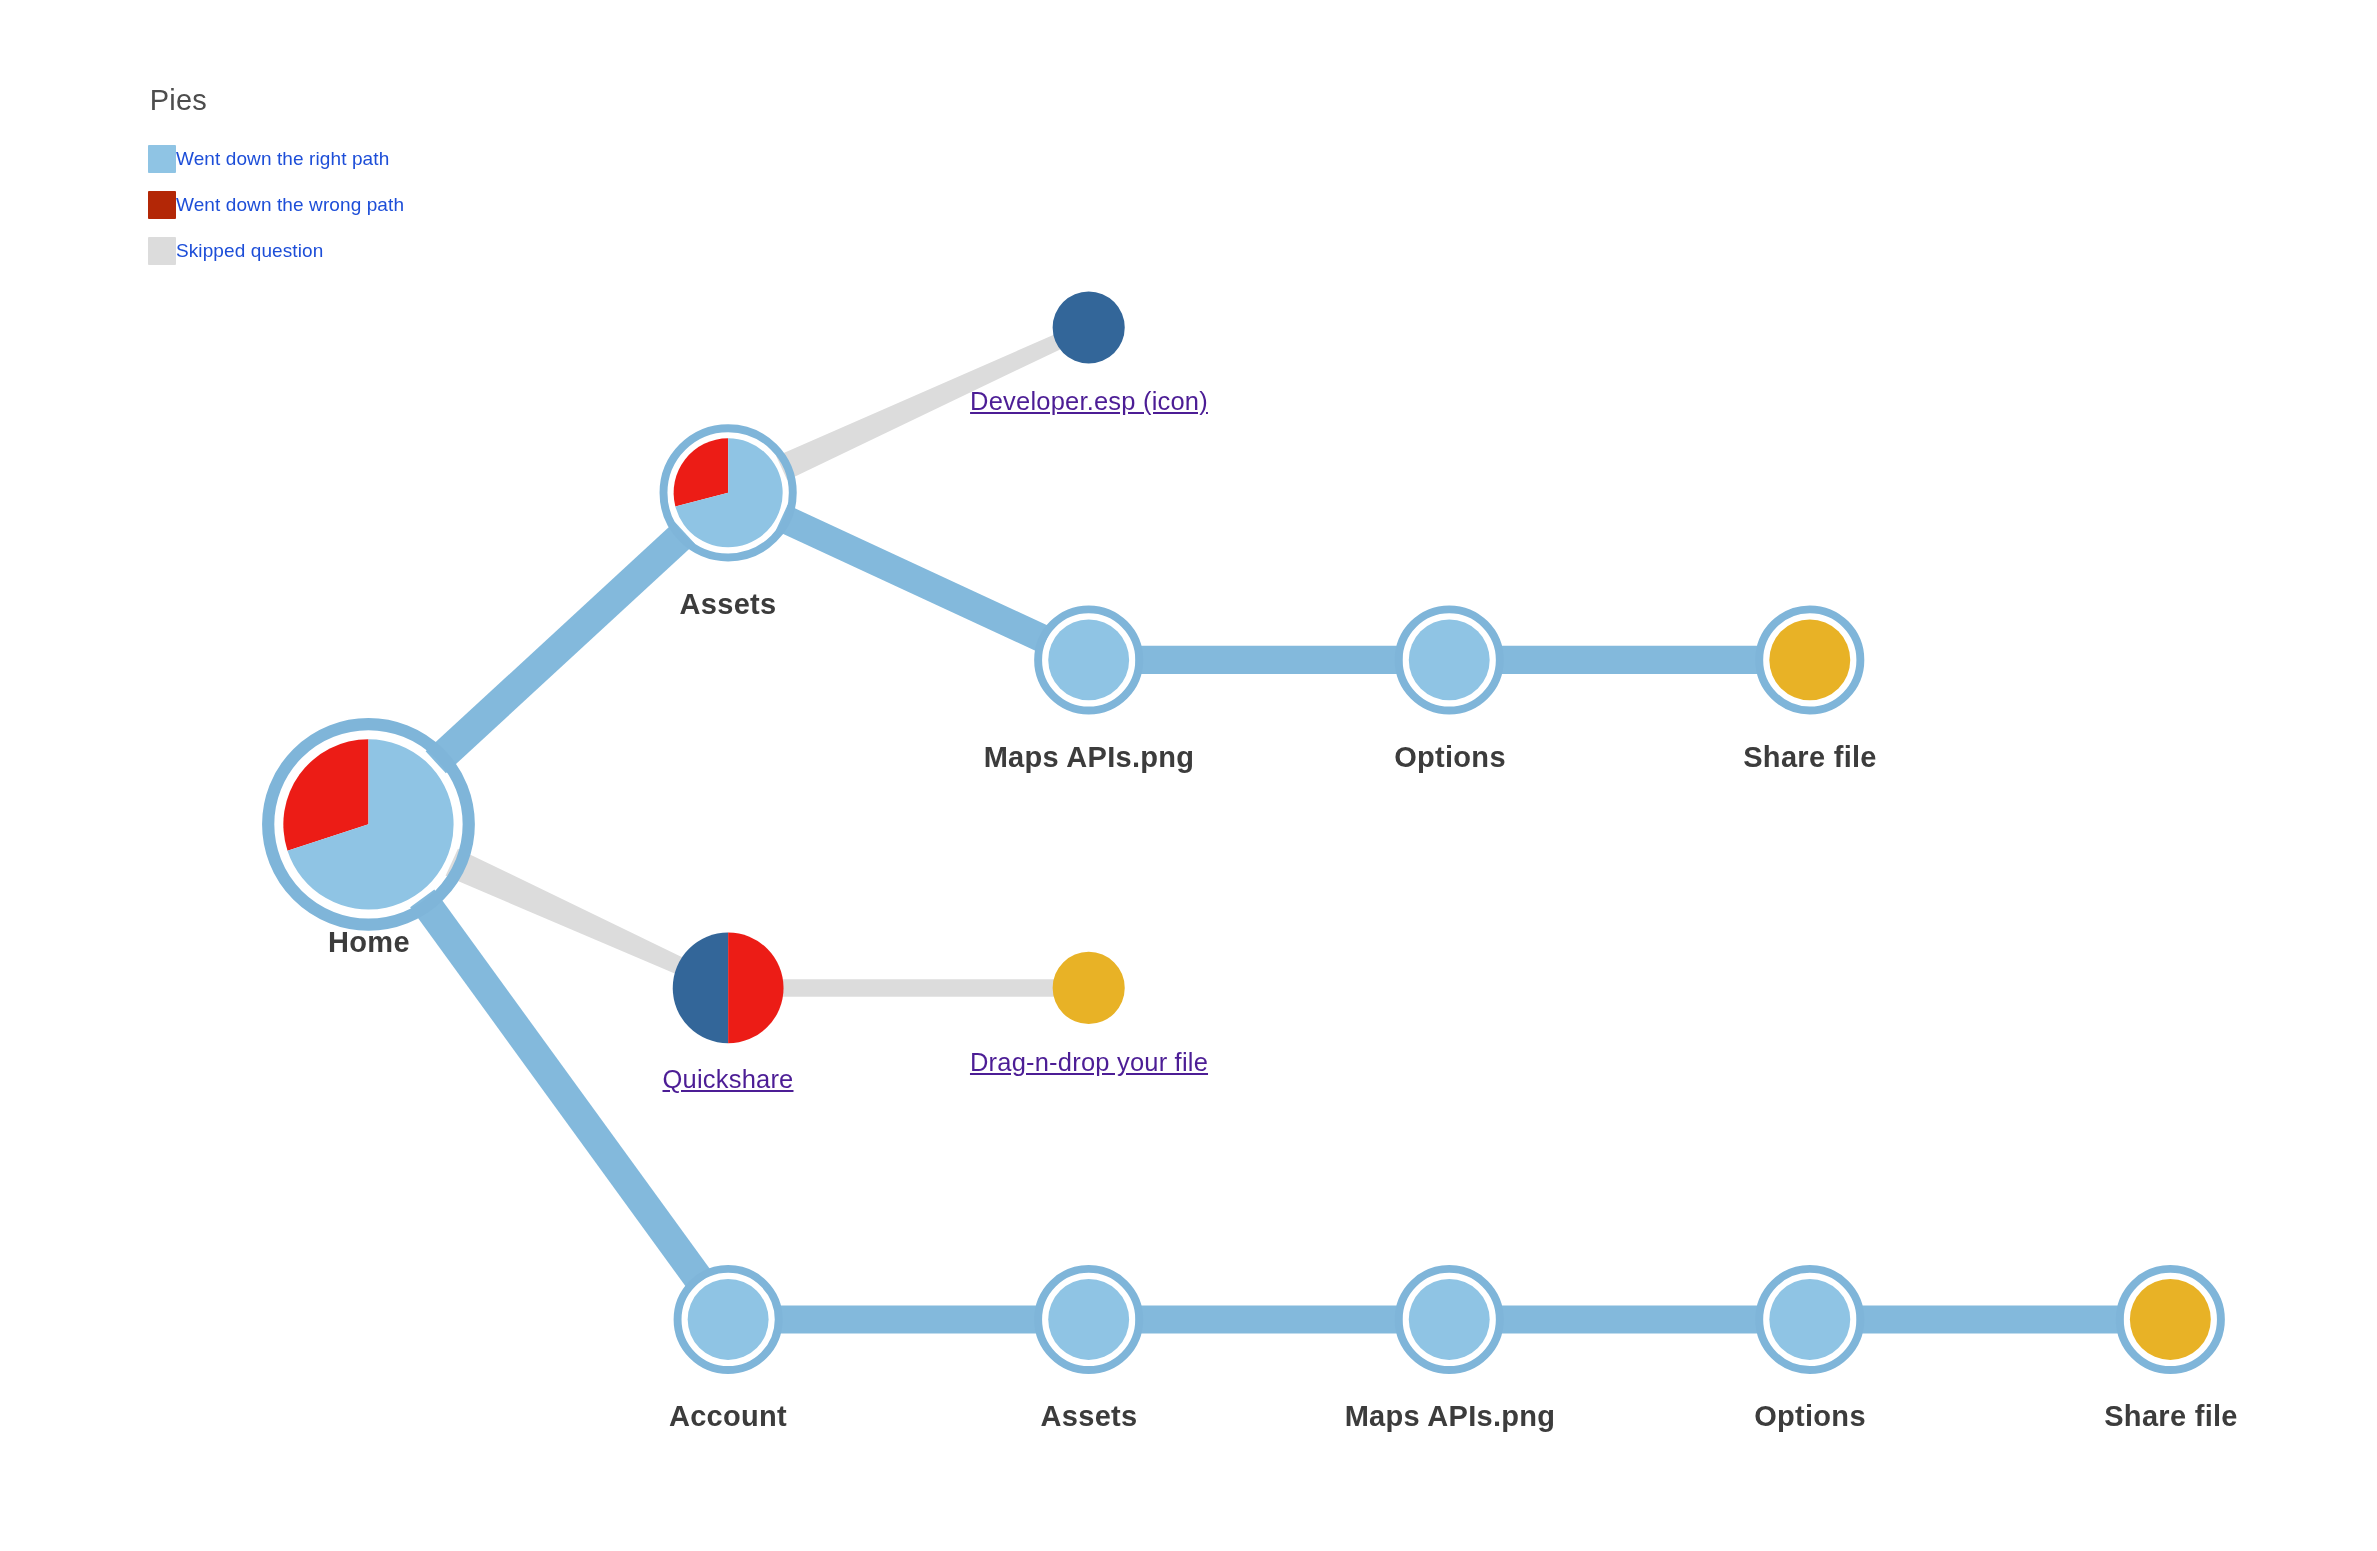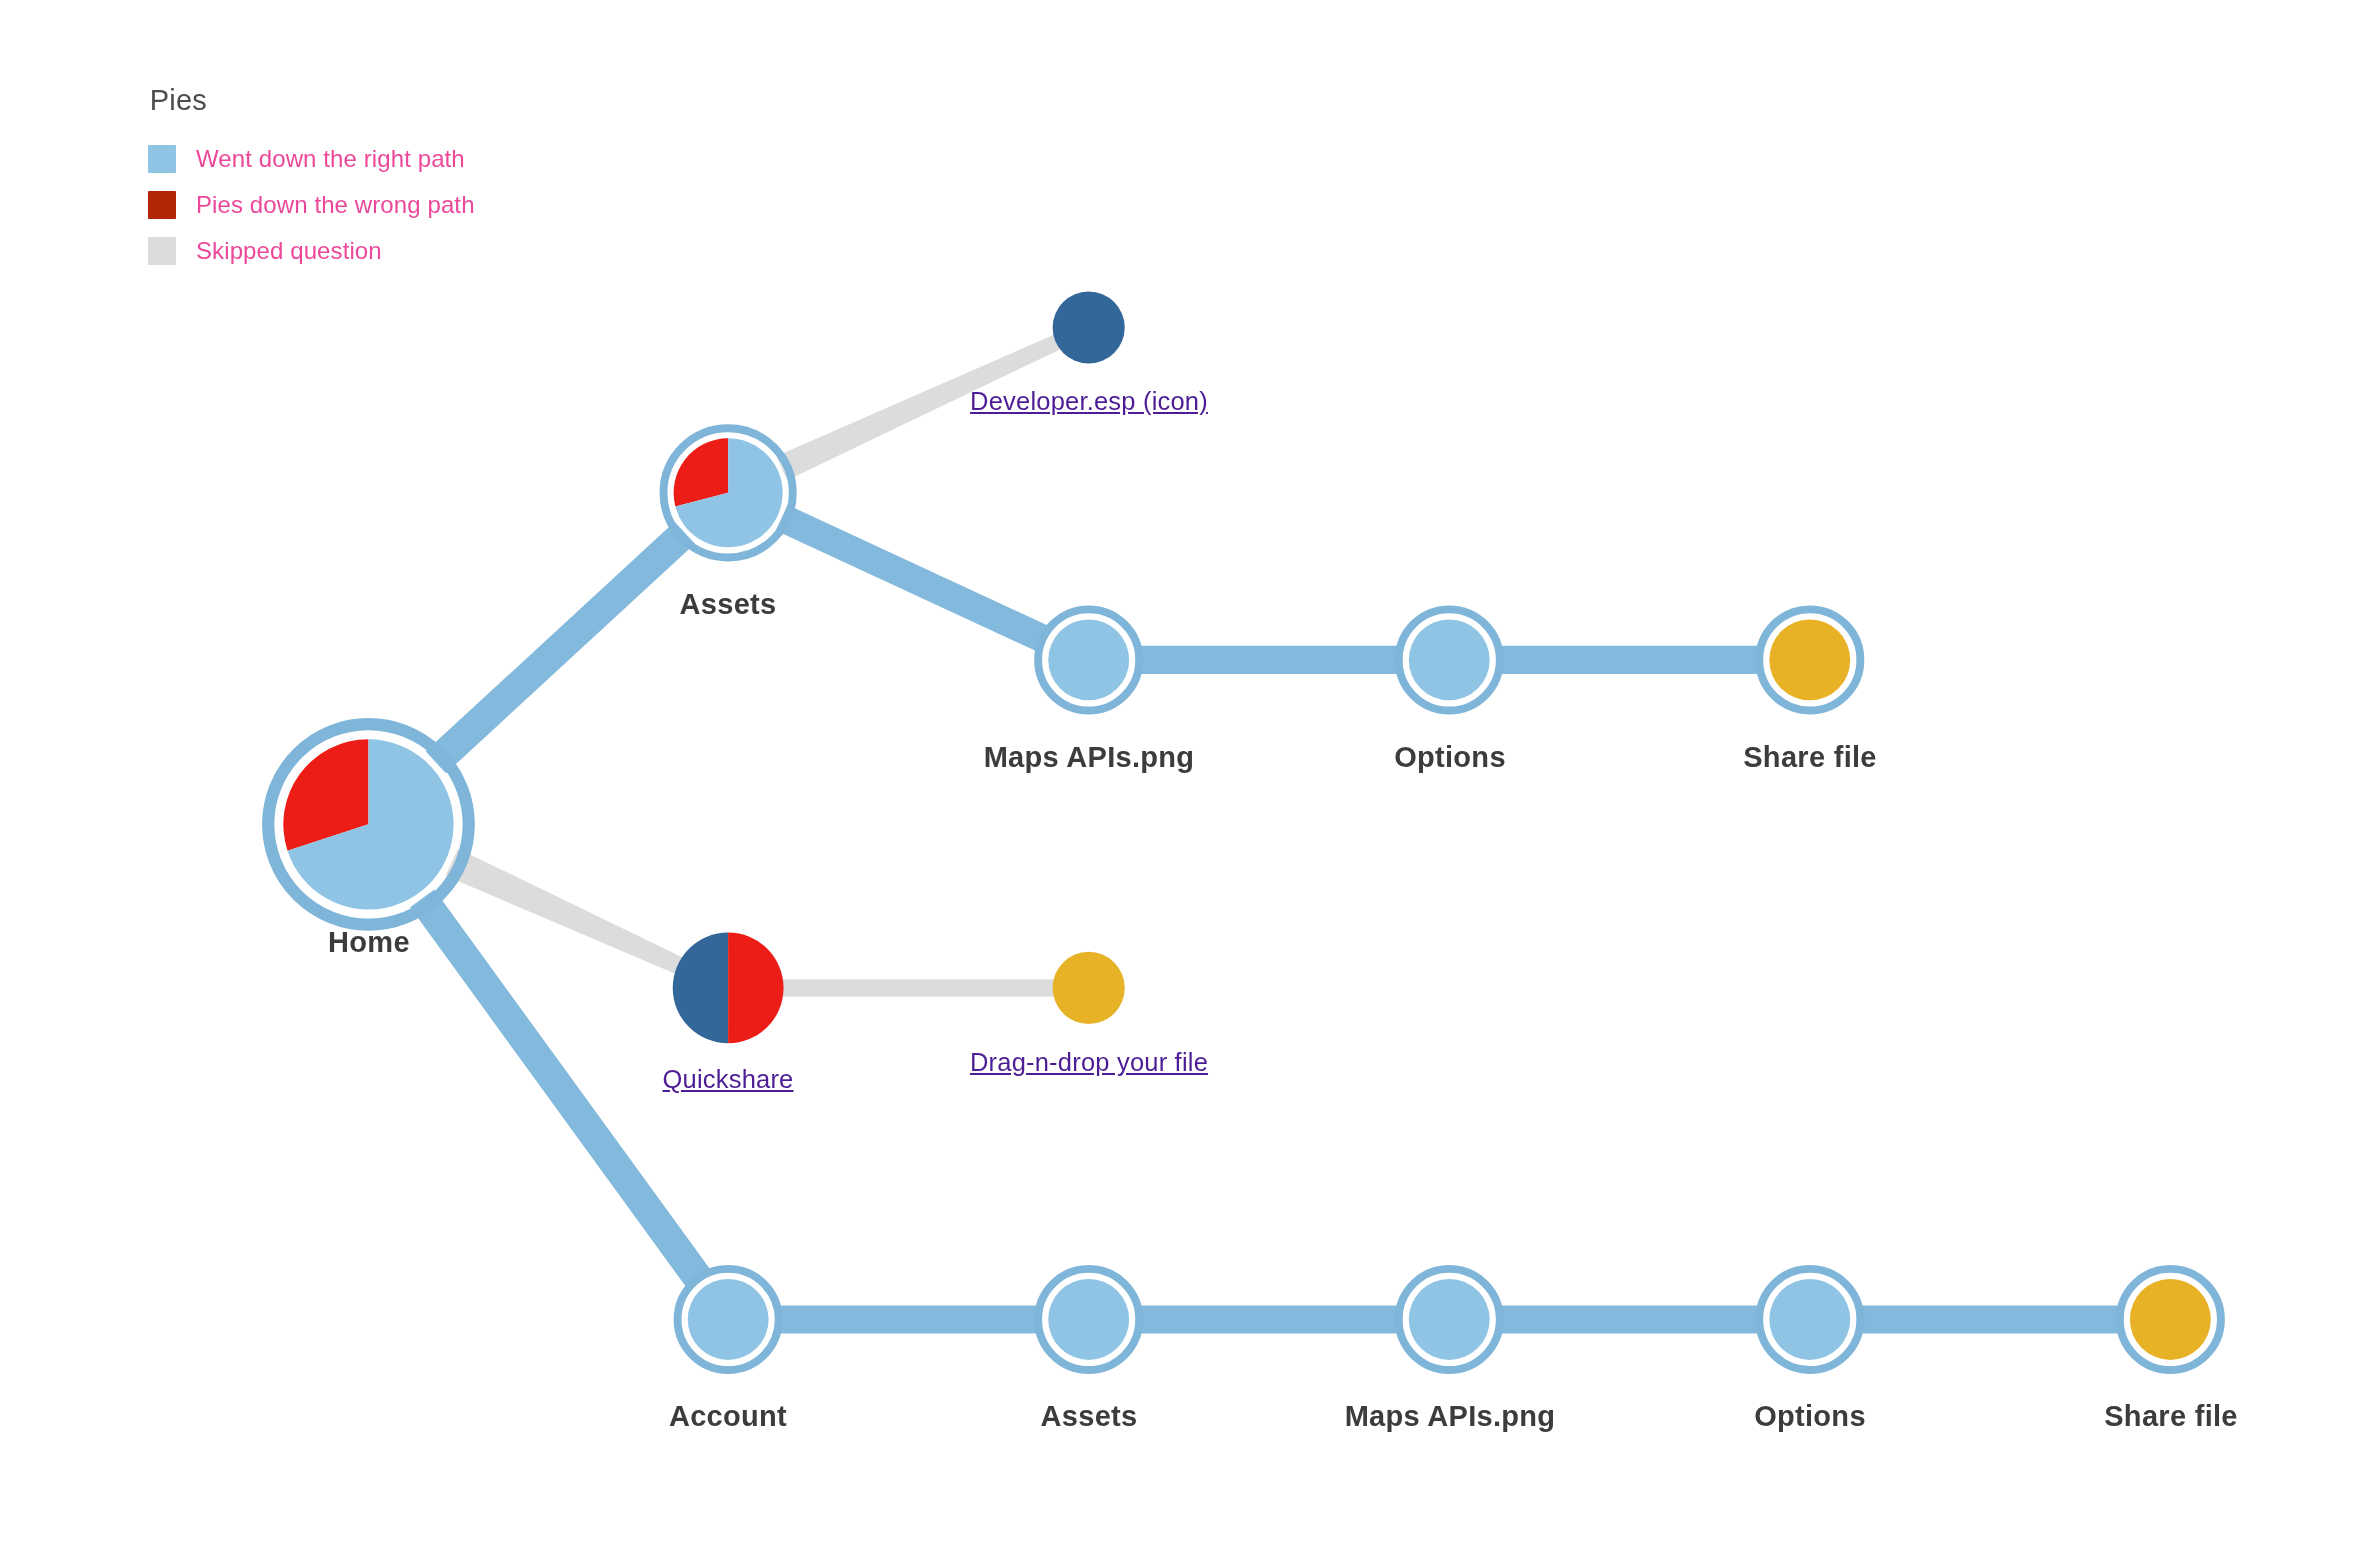--- a/index.html
+++ b/index.html
@@ -13,21 +13,21 @@
   
   .legend{position:absolute;left:148px;top:84px;}
   .legend-block{margin-bottom:30px;}
   .legend-title{
     font-size:29px;color:#4d4d4d;font-weight:400;
     margin:0 0 19.4px 1.8px;letter-spacing:0.2px;
   }
   .legend-row{display:flex;align-items:center;height:46px;}
   .swatch{width:28px;height:28px;flex:0 0 28px;border-radius:0.9px;}
   .legend-label{
-    font-size:24px;color:#ec4899;margin-left:20px;
+    font-size:19px;color:#1d4ed8;
     white-space:nowrap;letter-spacing:0.1px;
   }
   .legend-gap{height:33px;}
 
   
   #graph{position:absolute;left:0;top:0;width:2377px;height:1552px;}
   .nlabel{
     position:absolute;transform:translate(-50%,0);
     white-space:nowrap;text-align:center;
   }
@@ -43,21 +43,21 @@
 
     <div class="legend-block">
       <div class="legend-title">Pies</div>
 
       <div class="legend-row">
         <span class="swatch" style="background: rgb(143, 196, 228);"></span>
         <span class="legend-label">Went down the right path</span>
       </div>
       <div class="legend-row">
         <span class="swatch" style="background: rgb(179, 39, 6);"></span>
-        <span class="legend-label">Pies down the wrong path</span>
+        <span class="legend-label">Went down the wrong path</span>
       </div>
       <div class="legend-row">
         <span class="swatch" style="background: rgb(220, 220, 220);"></span>
         <span class="legend-label">Skipped question</span>
       </div>
     </div>
 
     <div class="legend-gap"></div>
 
   </div>

